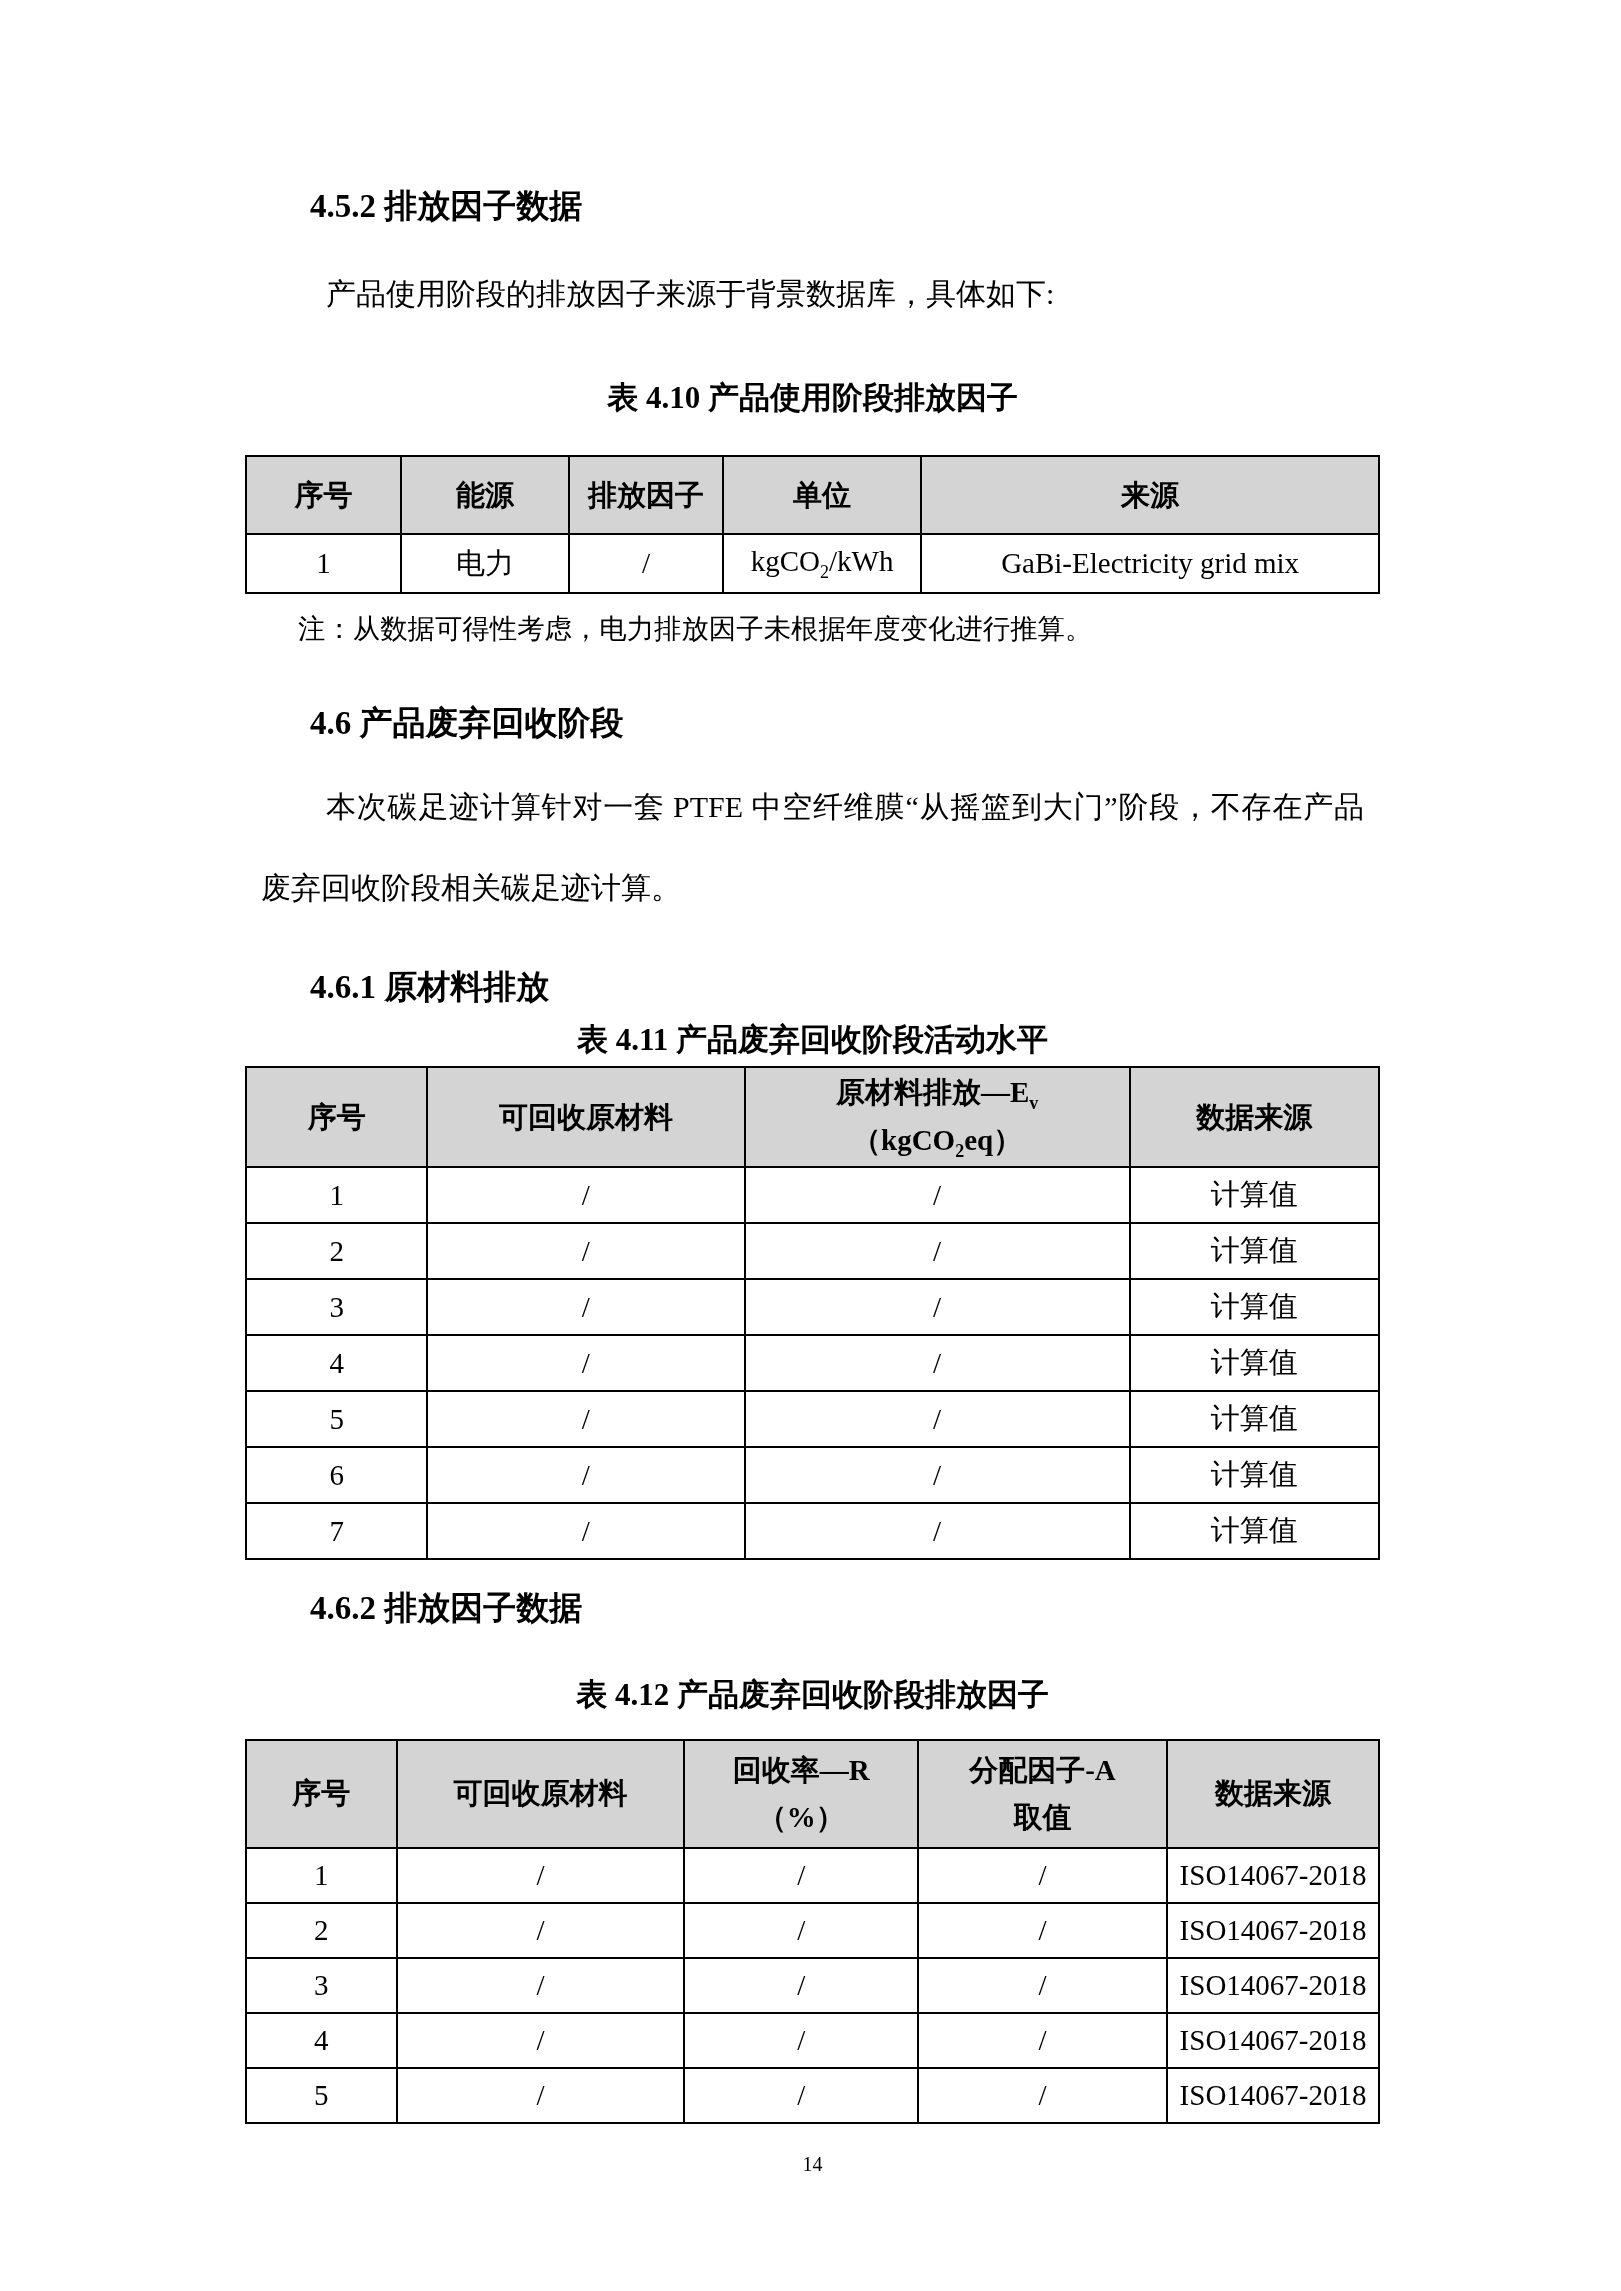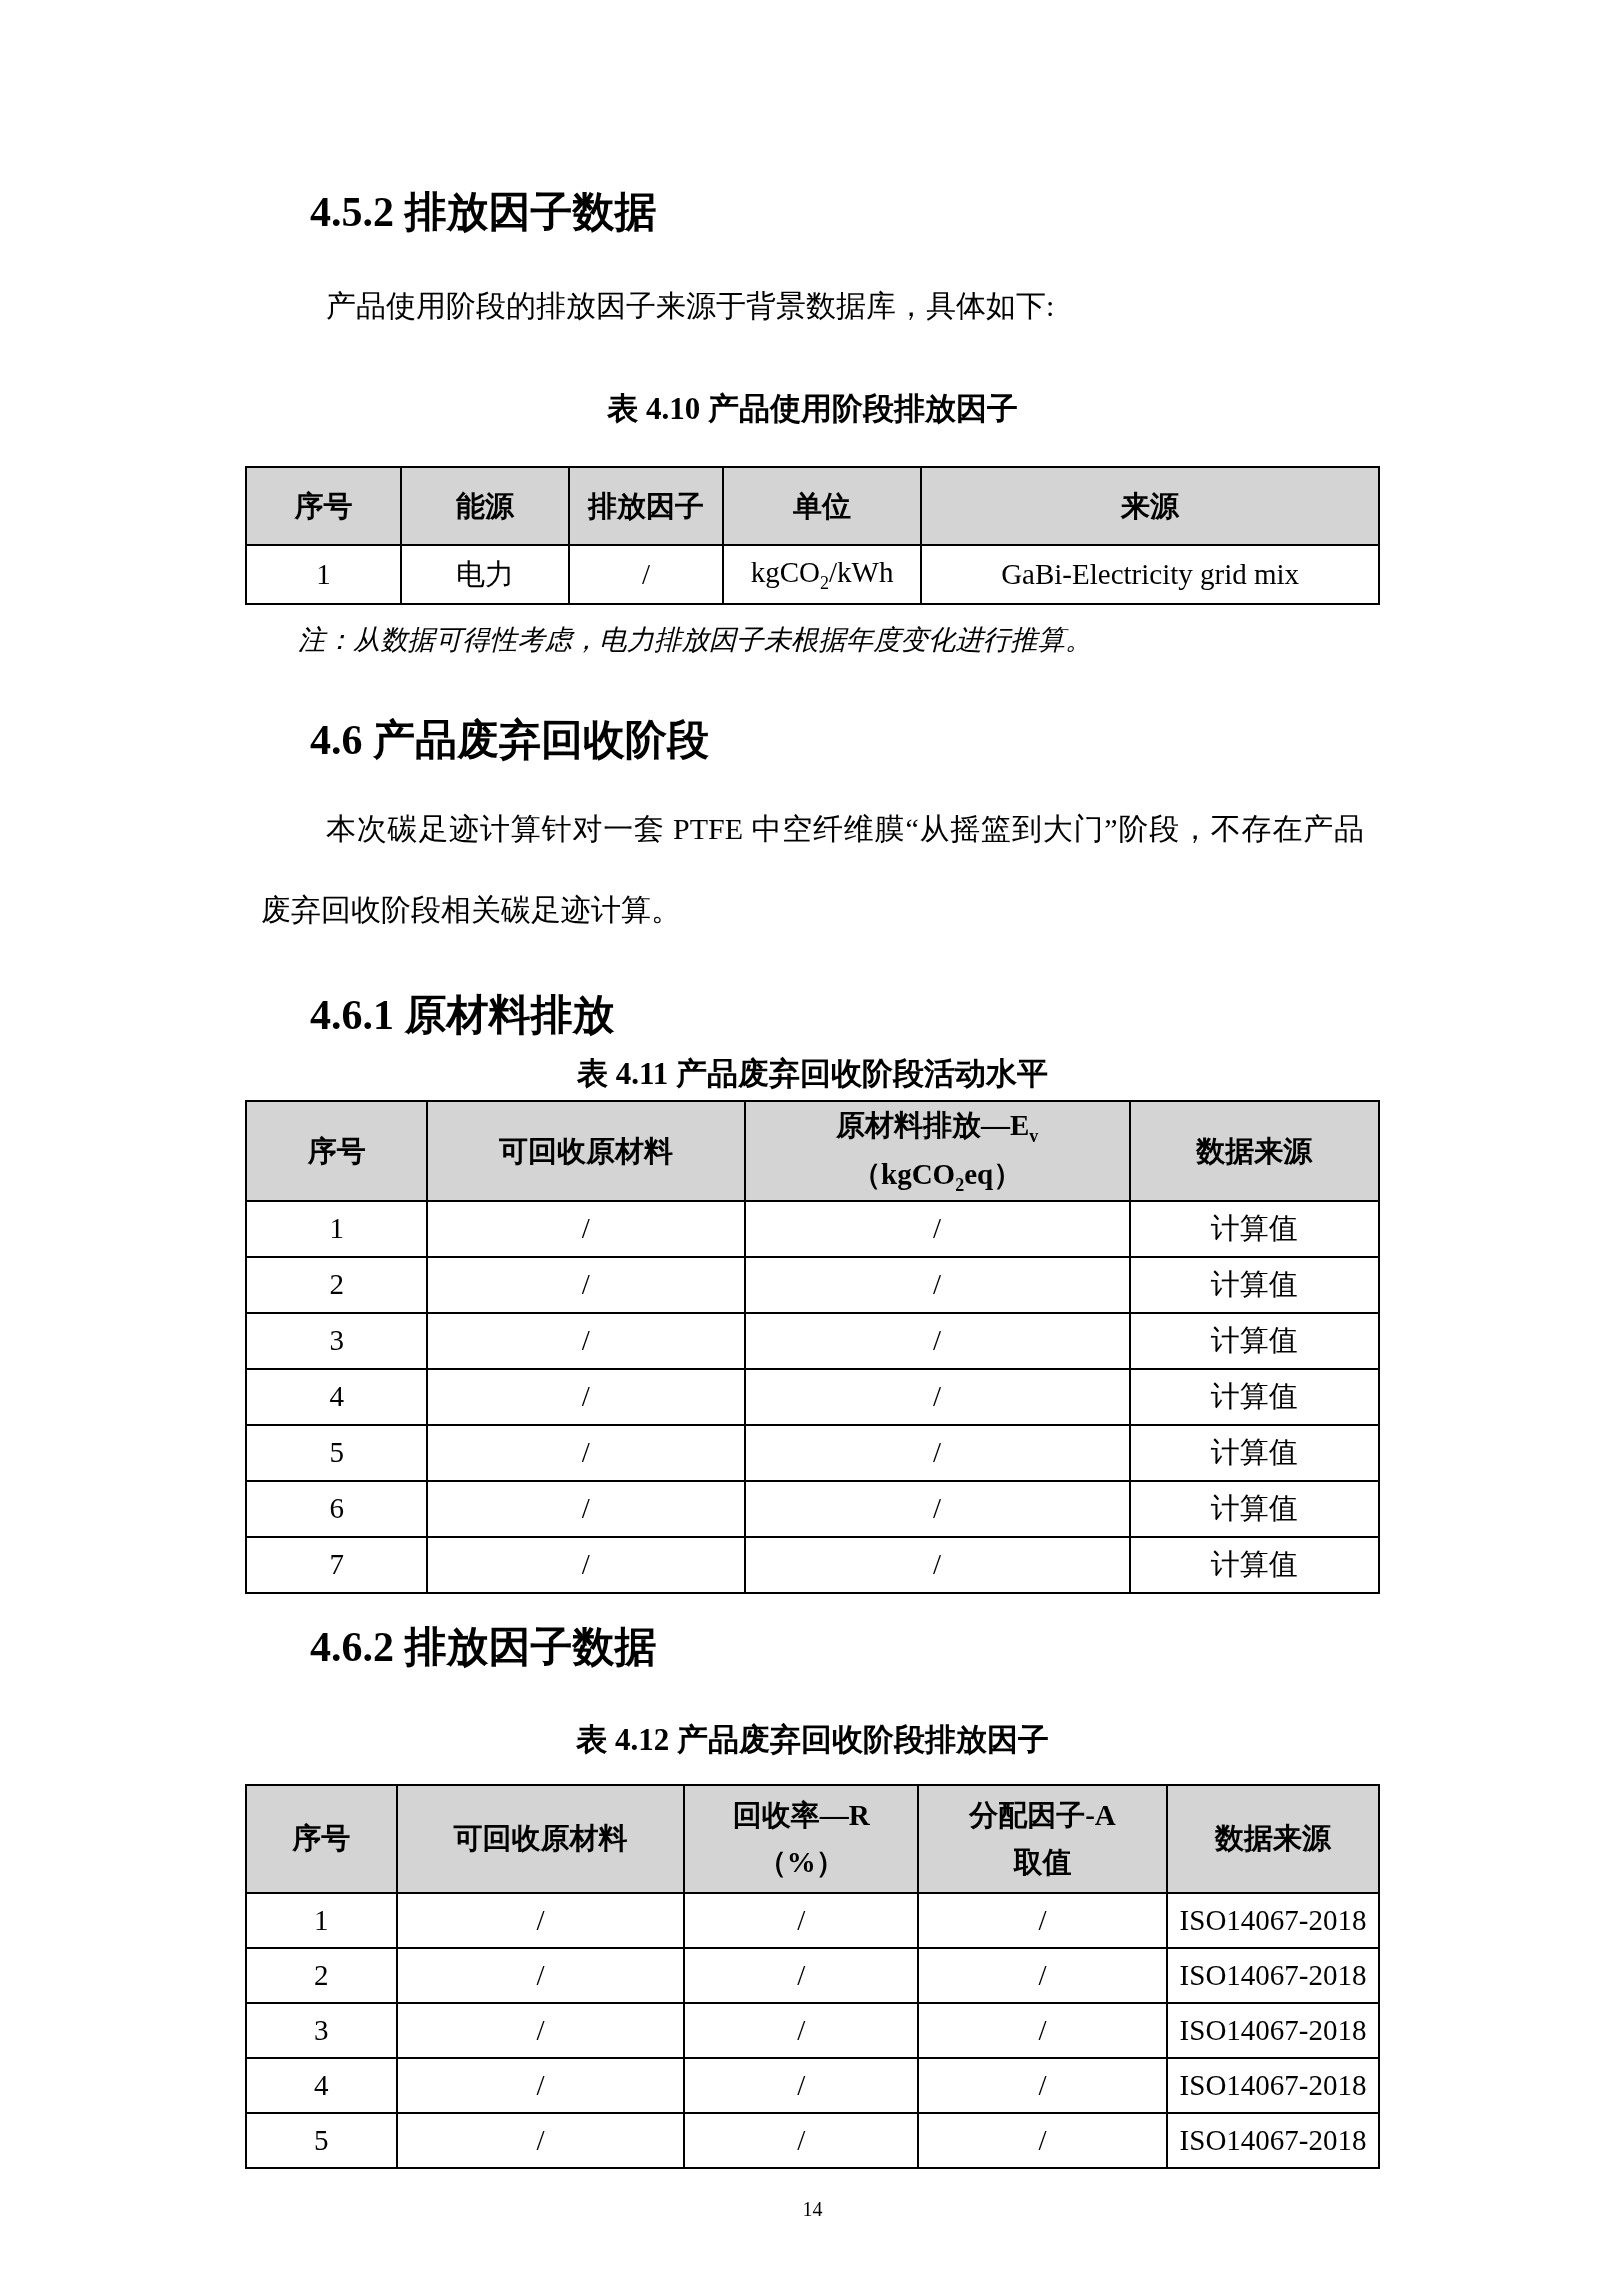--- a/index.html
+++ b/index.html
@@ -8,21 +8,21 @@
     width: 1621px;
     height: 2292px;
     background: #ffffff;
     color: #000000;
     font-family: "Liberation Serif", "DejaVu Serif", serif;
     box-sizing: border-box;
     padding: 186px 241px 0 245px;
     overflow: hidden;
   }
   .section {
-    font-size: 42px;
+    font-size: 33px;
     font-weight: bold;
     margin: 0 0 0 65px;
     line-height: 1.25;
   }
   .para {
     font-size: 30px;
     line-height: 1.45;
     margin: 16px;
     text-indent: 65px;
     text-align: justify;
@@ -61,21 +61,20 @@
   .h452 { margin-top: 0; }
   .para1 { margin-top: 45px; }
   .t410-title { margin-top: 62px; }
   .t410 { margin-top: 37px; }
   .t410 thead th { height: 76px; }
   .t410 td { height: 57px; }
   .note {
     font-size: 27.4px;
     margin: 15.7px 0 0 53px;
     line-height: 1.4;
-    font-style: italic;
   }
   .h46 { margin-top: 55px; }
   .para2 { margin-top: 21.6px; line-height: 2.7; }
   .h461 { margin-top: 39px; }
   .t411-title { margin-top: 11.8px; }
   .t411 { margin-top: 5.9px; }
   .t411 thead th { height: 98px; }
   .t411 td { height: 54px; }
   .h462 { margin-top: 27.4px; }
   .t412-title { margin-top: 46px; }

